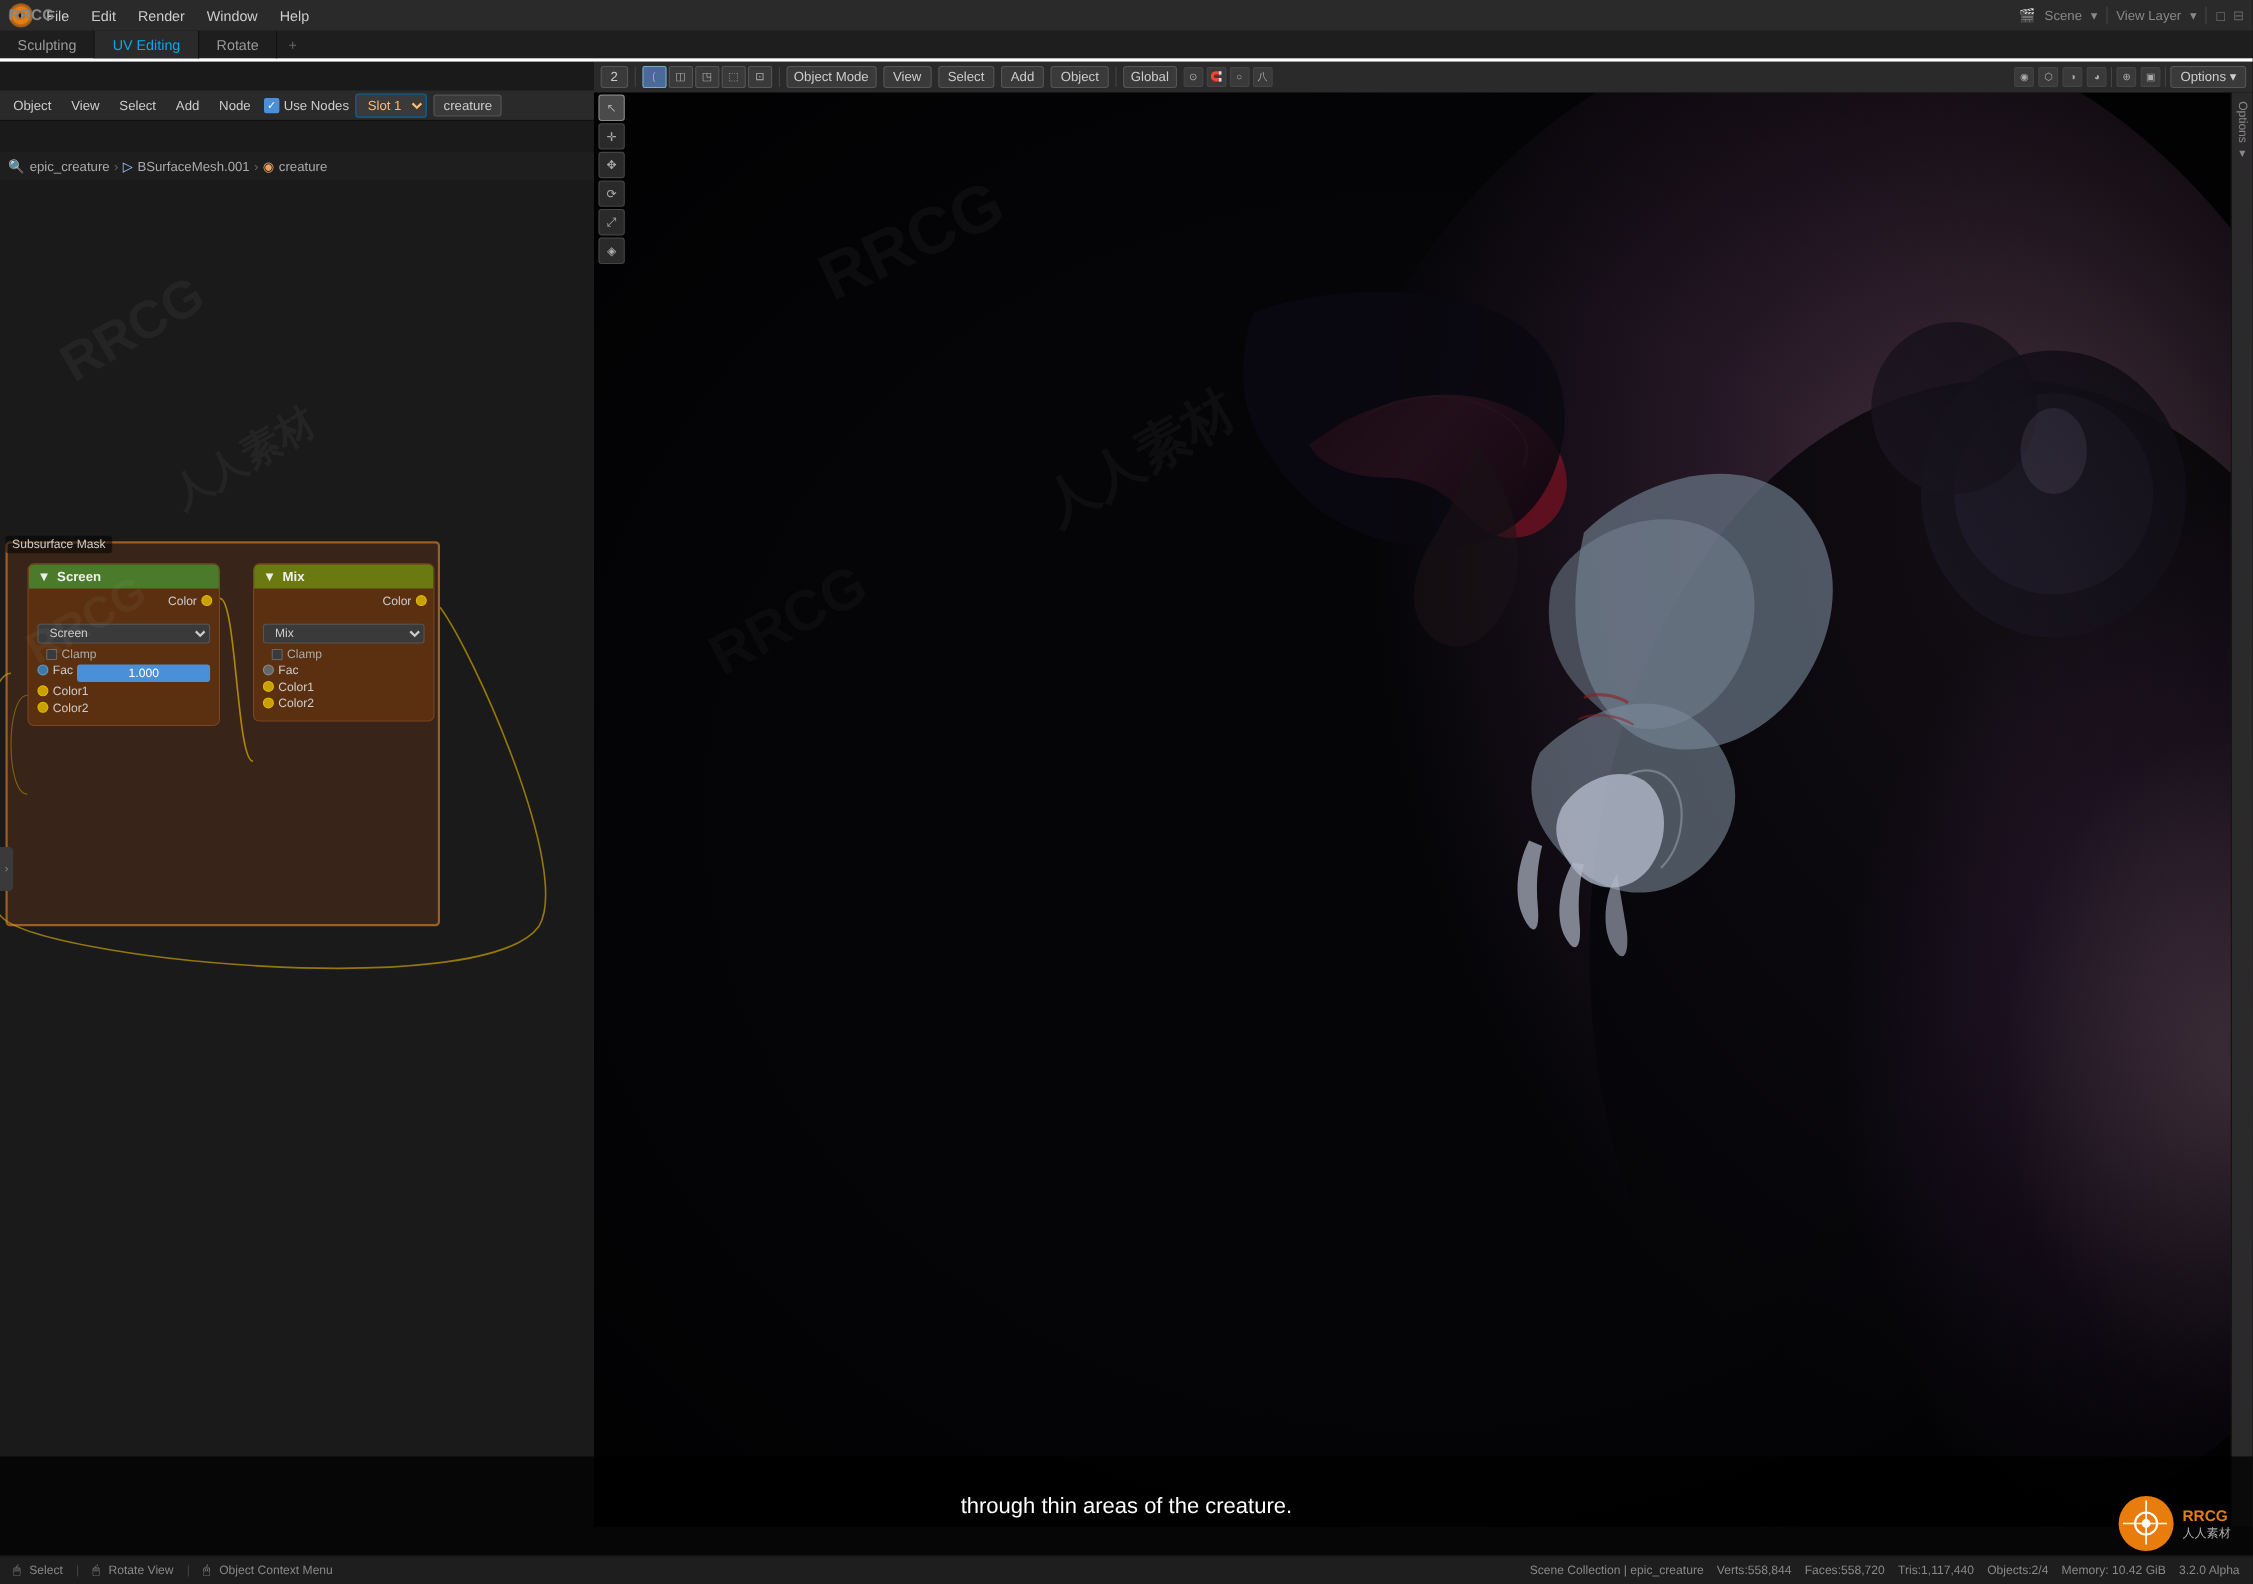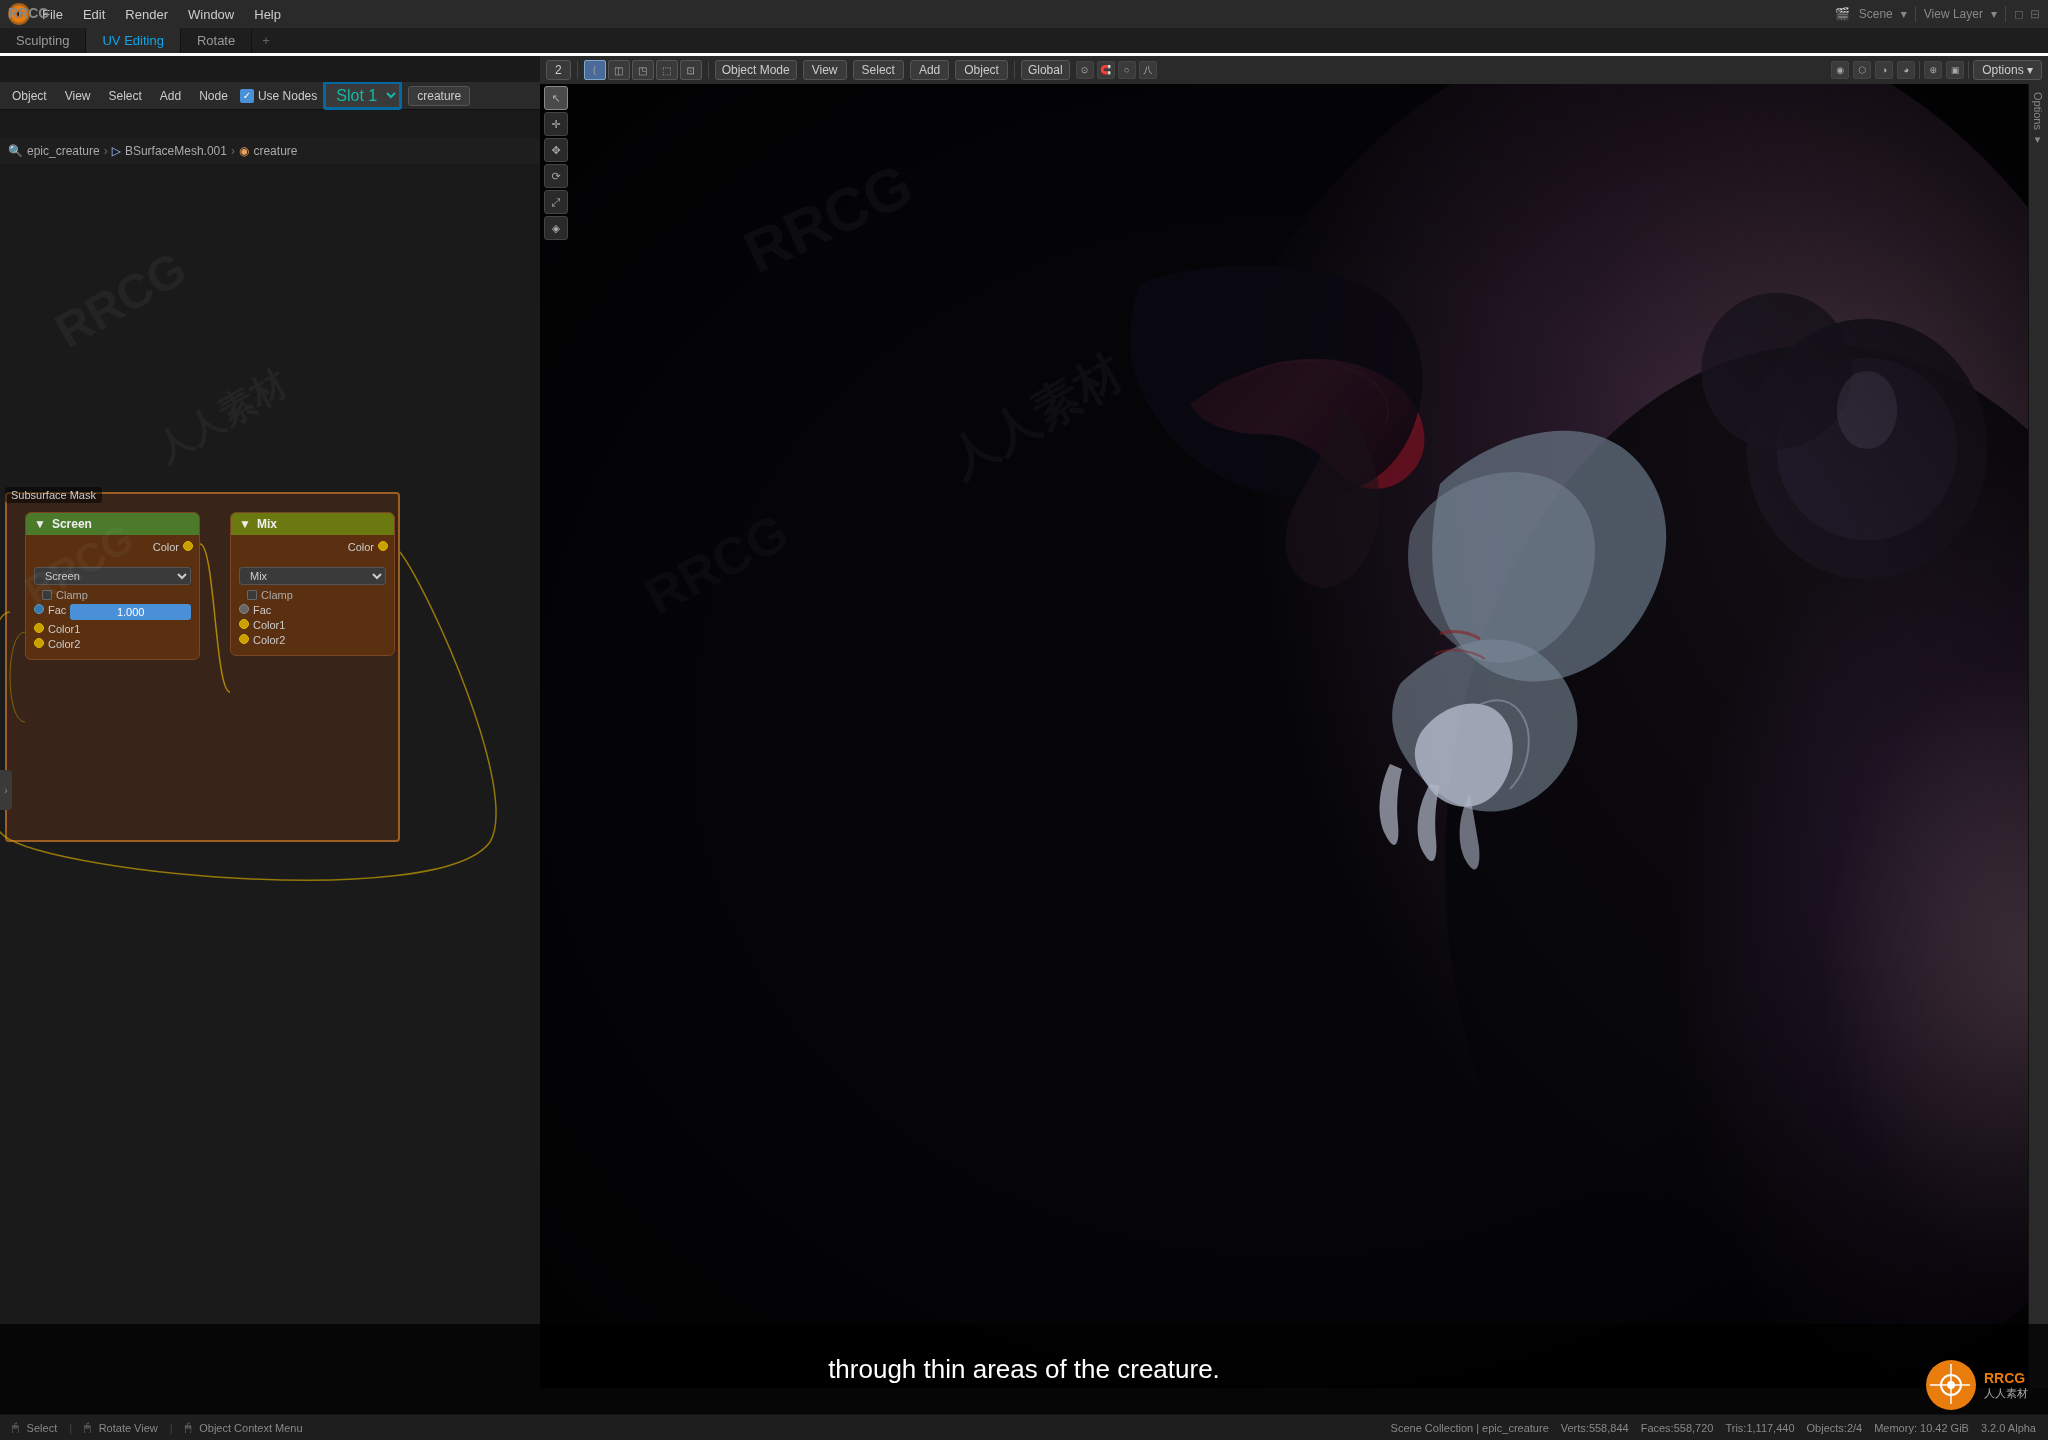--- a/index.html
+++ b/index.html
@@ -133,25 +133,25 @@
     }
     .checkbox {
       width: 14px; height: 14px;
       background: #4a90d9;
       border-radius: 2px;
       display: flex; align-items: center; justify-content: center;
       font-size: 10px; color: white;
     }
     .slot-select {
       background: #3a3a3a;
-      border: 3px solid #0369a1;
-      color: #14b8a6;
+      border: 1px solid #0369a1;
+      color: #fdba74;
       padding: 2px 6px;
       border-radius: 3px;
-      font-size: 16px;
+      font-size: 12px;
     }
     .creature-name {
       background: #3a3a3a;
       border: 1px solid #555;
       border-radius: 3px;
       padding: 2px 8px;
       color: #ccc;
       font-size: 12px;
     }
 
@@ -394,21 +394,21 @@
       z-index: 150;
     }
     .subtitle-chinese {
       font-size: 32px;
       color: #ffffff;
       font-weight: bold;
       text-align: center;
       margin-bottom: 4px;
     }
     .subtitle-english {
-      font-size: 26px;
+      font-size: 20px;
       color: #ffffff;
       text-align: center;
     }
 
     
     .rrcg-brand {
       position: absolute;
       bottom: 30px;
       right: 20px;
       display: flex;

